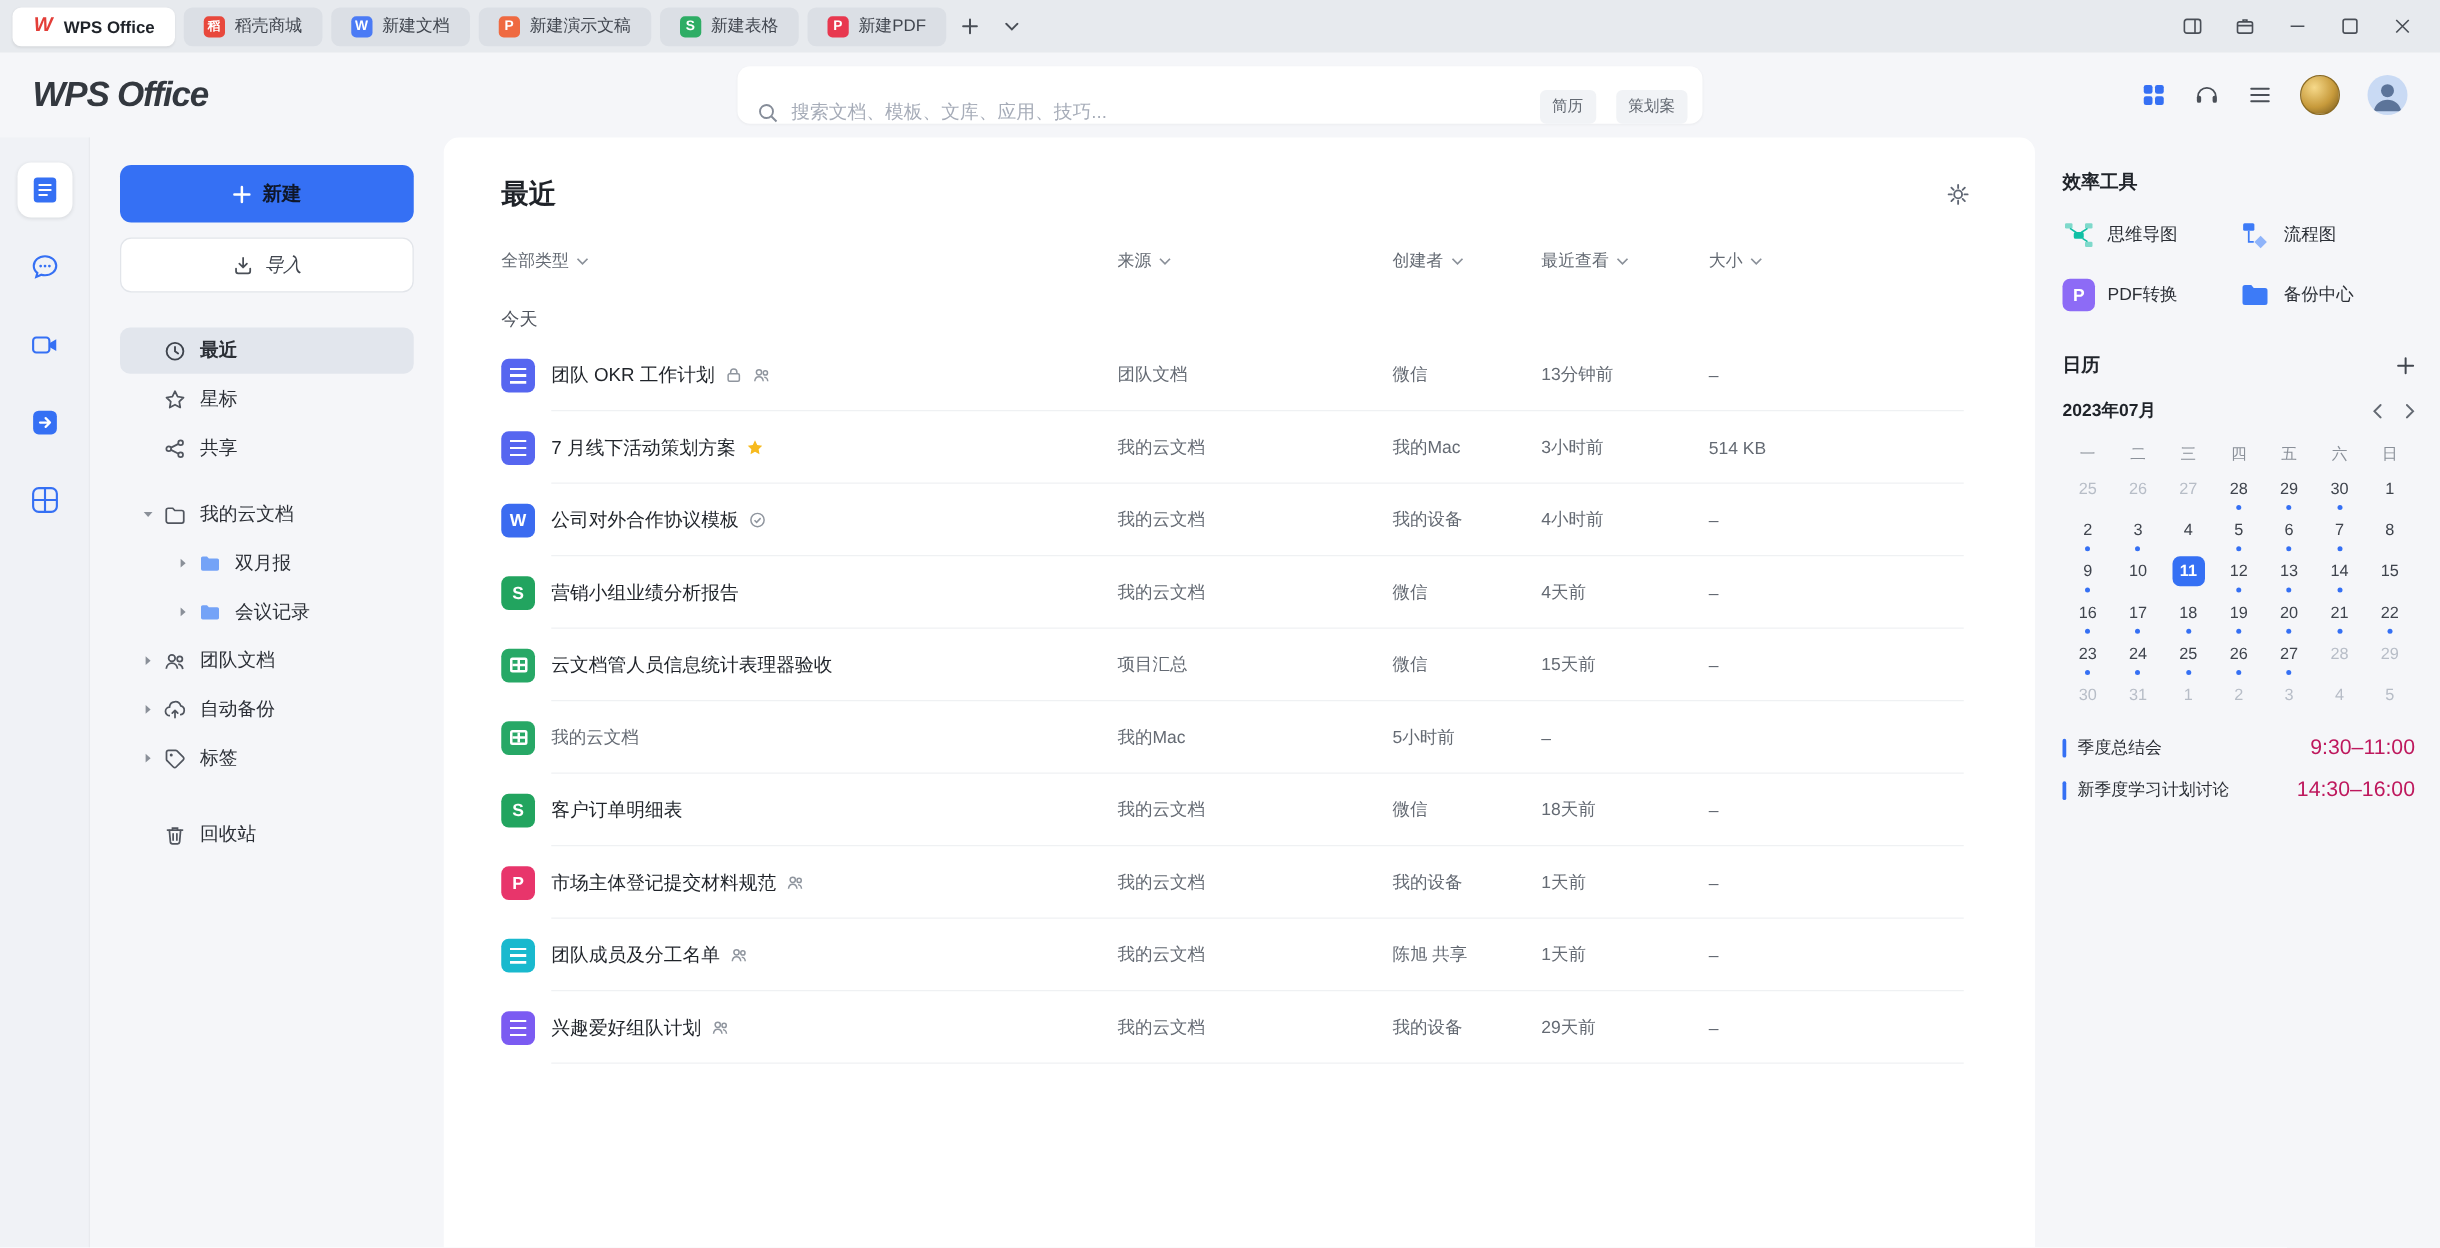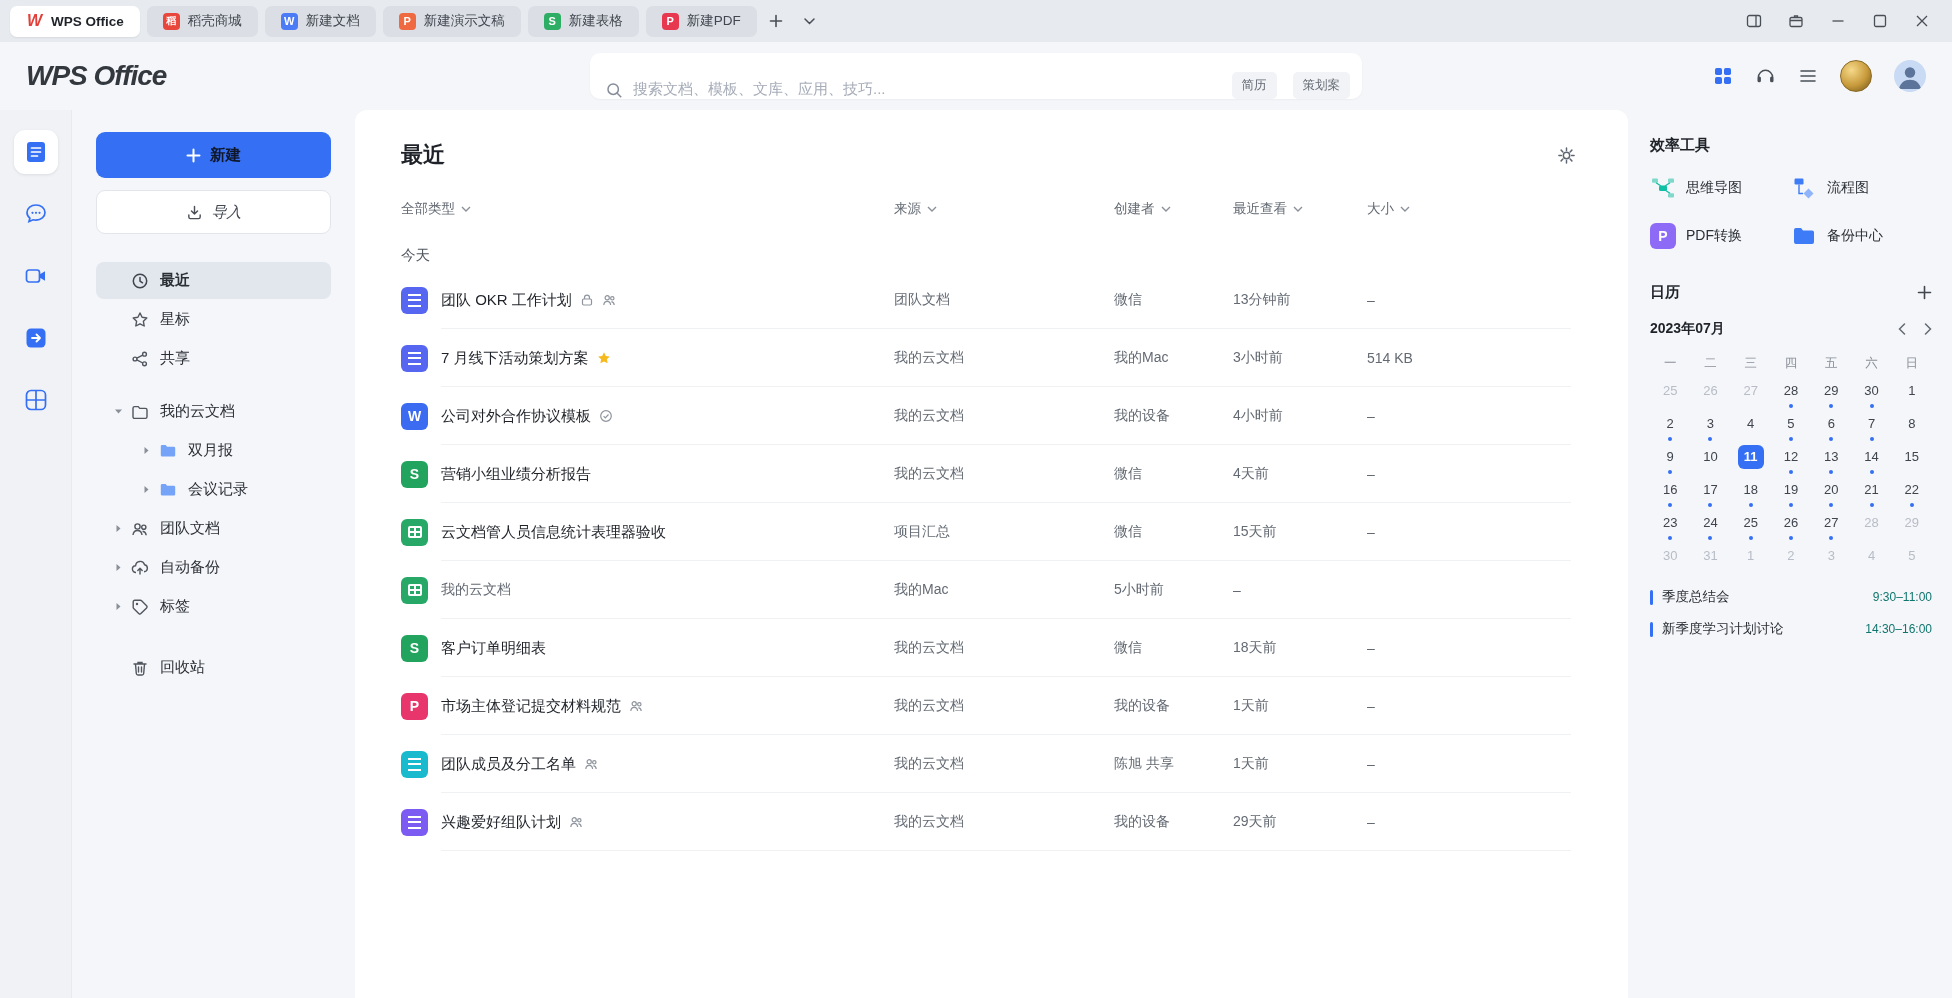--- a/index.html
+++ b/index.html
@@ -97,21 +97,21 @@
 .cal-day{height:33px;display:flex;flex-direction:column;align-items:center;font-size:13px;color:#3F444D;padding-top:1px;justify-content:center;}
 .cal-day .num{width:26px;height:24px;display:flex;align-items:center;justify-content:center;border-radius:6px;}
 .cal-day.selected .num{background:#3570F4;color:#fff;font-weight:bold;}
 .cal-day.muted{color:#B7BDC7;}
 .dot{width:4px;height:4px;border-radius:50%;background:#3570F4;margin-top:1px;}
 .dot.hide{visibility:hidden;}
 .events{margin-top:10px;}
 .event{display:flex;align-items:center;margin-top:14px;}
 .ev-bar{width:3px;height:15px;background:#3570F4;border-radius:2px;margin-right:9px;flex:0 0 auto;}
 .ev-title{font-size:13.5px;color:#2B2F36;flex:1;white-space:nowrap;overflow:hidden;}
-.ev-time{font-size:12px;color:#0f766e;white-space:nowrap;}
+.ev-time{font-size:17px;color:#be185d;white-space:nowrap;}
 svg{display:block;}
 </style>
 </head>
 <body>
 
 <div class="app">
 
   <header class="tabbar">
     <div class="tabs" id="tabs">
         <div class="tab active">

